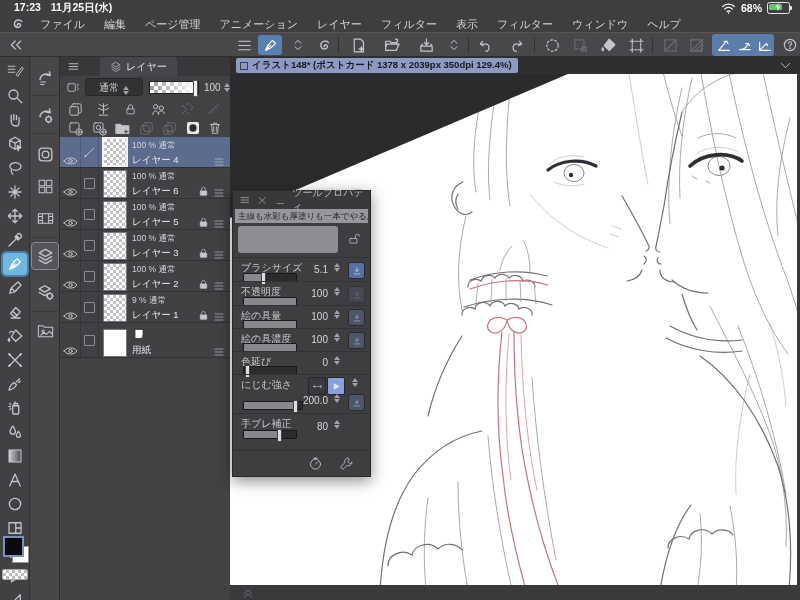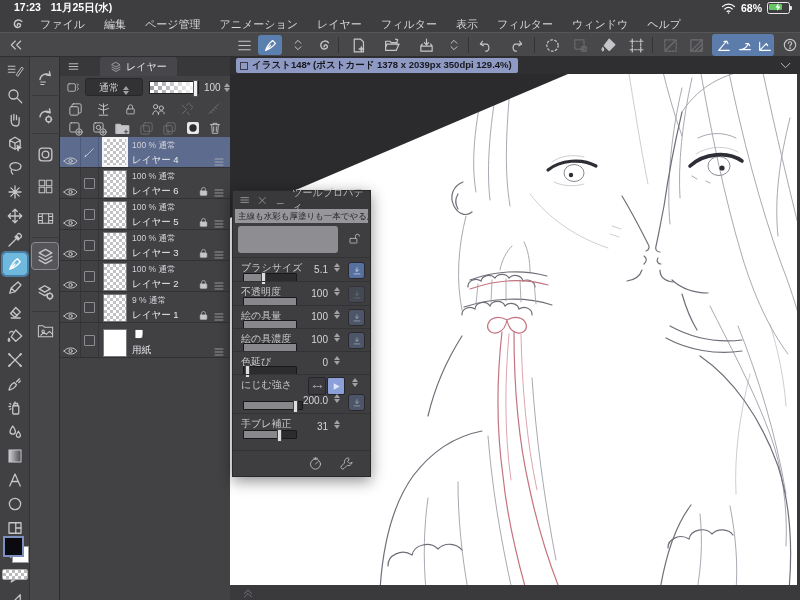--- a/index.html
+++ b/index.html
@@ -1014,21 +1014,21 @@
         </span>
     </div>
 
 
     <div class="tprow" style="height:26px">
       <span class="tplabel">手ブレ補正</span>
       <div class="tpslider" style="top:16px;width:52px">
           <div class="tpfill" style="width:66%"></div>
           <span class="tpknob" style="left:33px"></span>
         </div>
-      <span class="tpval" style="right:42px;top:7px">31</span>
+      <span class="tpval" style="right:42px;top:7px">80</span>
       <span class="stp tpstp" style="right:30px;top:6px">
           <b class="up"></b>
           <b class="dn"></b>
         </span>
     </div>
 
     <div id="tpp-foot">
       <svg class="i thin" width="15" height="15" viewBox="0 0 24 24">
           <circle cx="12" cy="13" r="8"></circle>
           <path d="M12,13 L16,9 M12,3 v2 M9,3.5 h6"></path>

